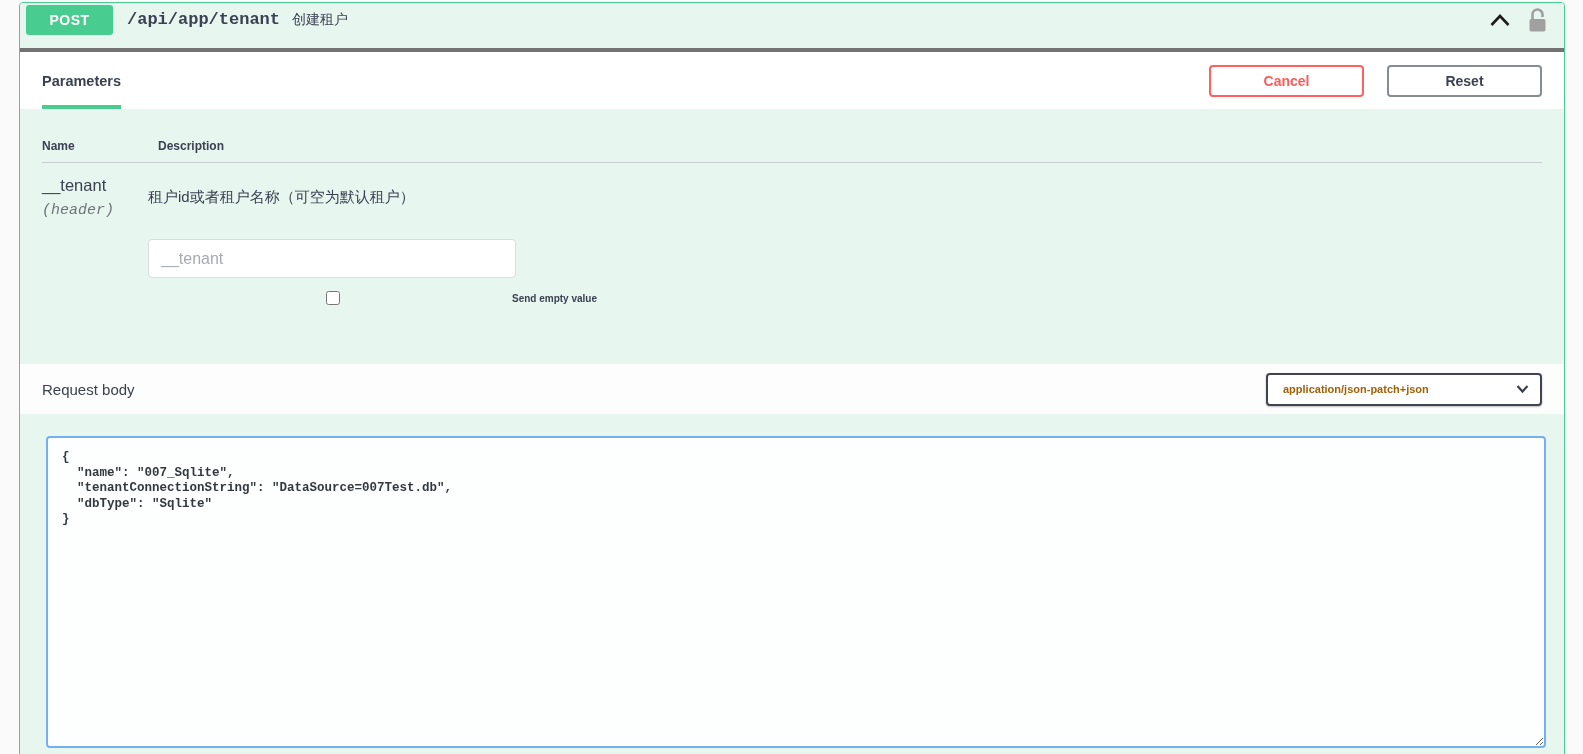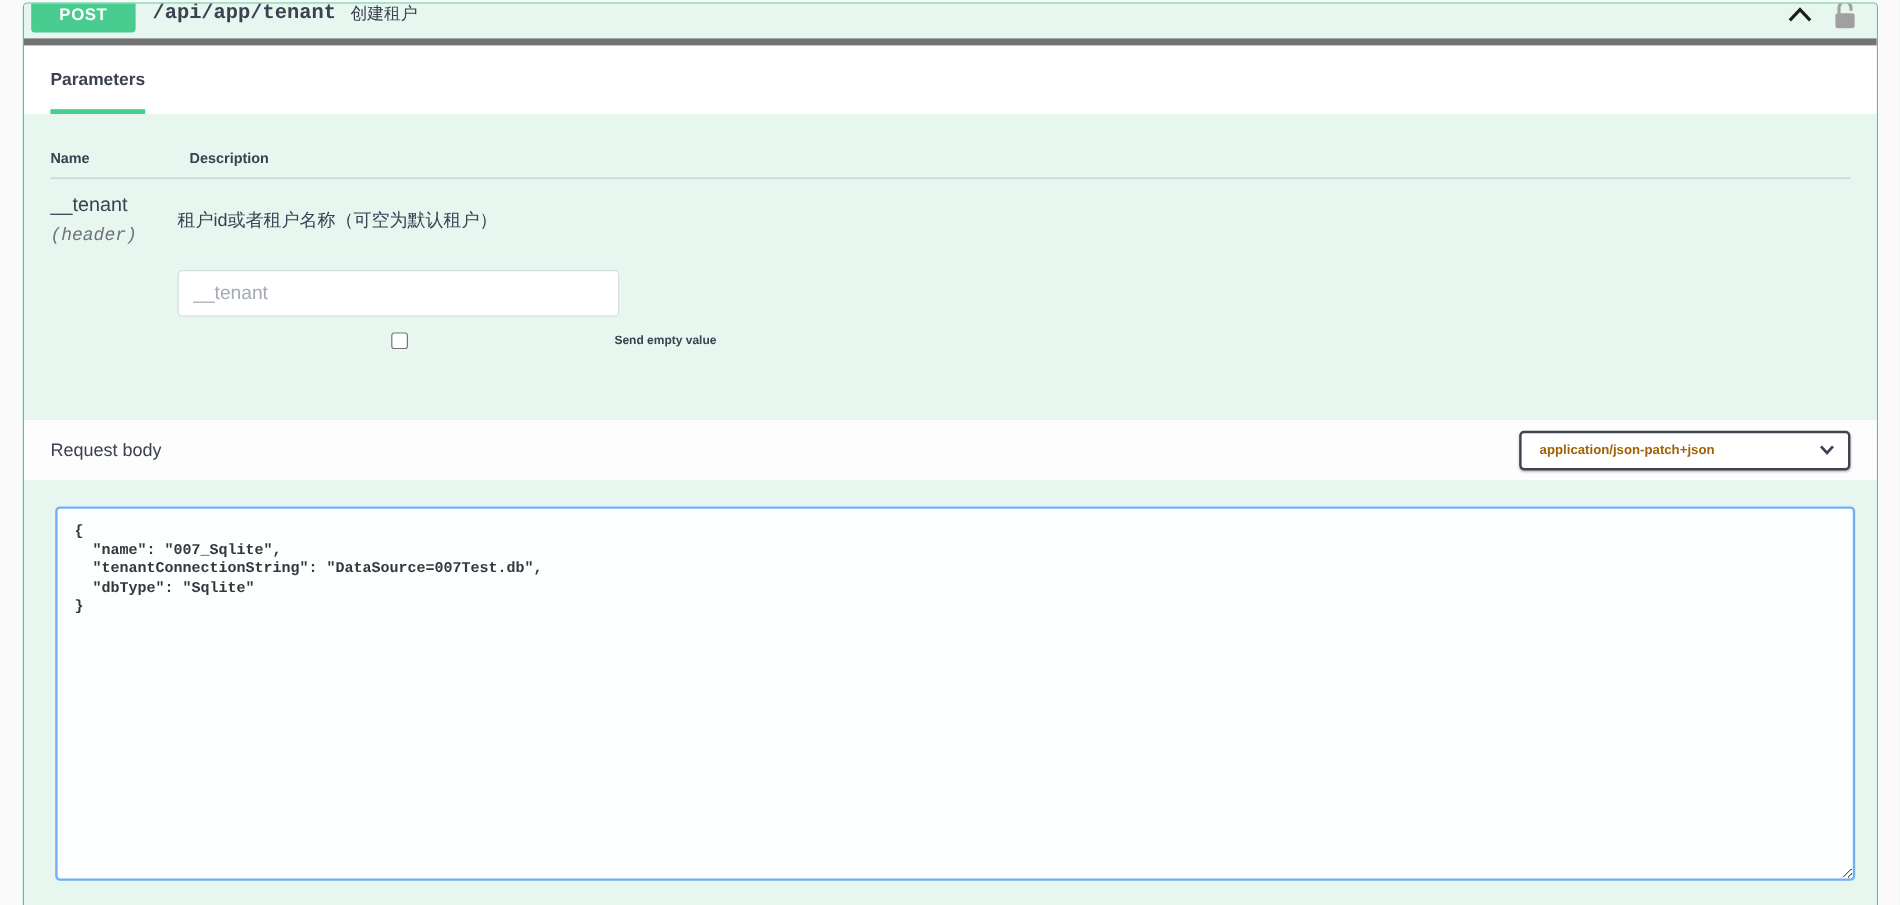--- a/index.html
+++ b/index.html
@@ -17,25 +17,25 @@
     width: 1546px;
     height: 900px;
     border: 1px solid #49cc90;
     border-radius: 4px;
     background: #e8f6f0;
     overflow: hidden;
   }
 
   
   .summary {
-    height: 35px;
+    height: 49px;
     display: flex;
     align-items: center;
     padding: 0 16px 12px 6px;
-    border-bottom: 6px solid #737373;
+    border-bottom: 4px solid #737373;
     background: #e8f6f0;
     cursor: pointer;
   }
   .method-badge {
     width: 87px;
     padding: 7px 0;
     text-align: center;
     background: #49cc90;
     color: #fff;
     font-weight: 700;
@@ -213,20 +213,24 @@
           <rect x="2.5" y="13" width="16" height="12.5" rx="1.8" fill="#a0a0a0"></rect>
         </svg>
       </button>
     </span>
   </div>
 
   <div class="tab-row">
     <div class="tab active">
       <span>Parameters</span>
     </div>
+    <div class="tab-buttons">
+      <button class="btn cancel">Cancel</button>
+      <button class="btn reset">Reset</button>
+    </div>
   </div>
 
   <div class="params-section">
     <div class="params-thead">
       <span class="col-name-head">Name</span>
       <span class="col-desc-head">Description</span>
     </div>
     <div class="params-divider"></div>
 
     <div class="param-row">

